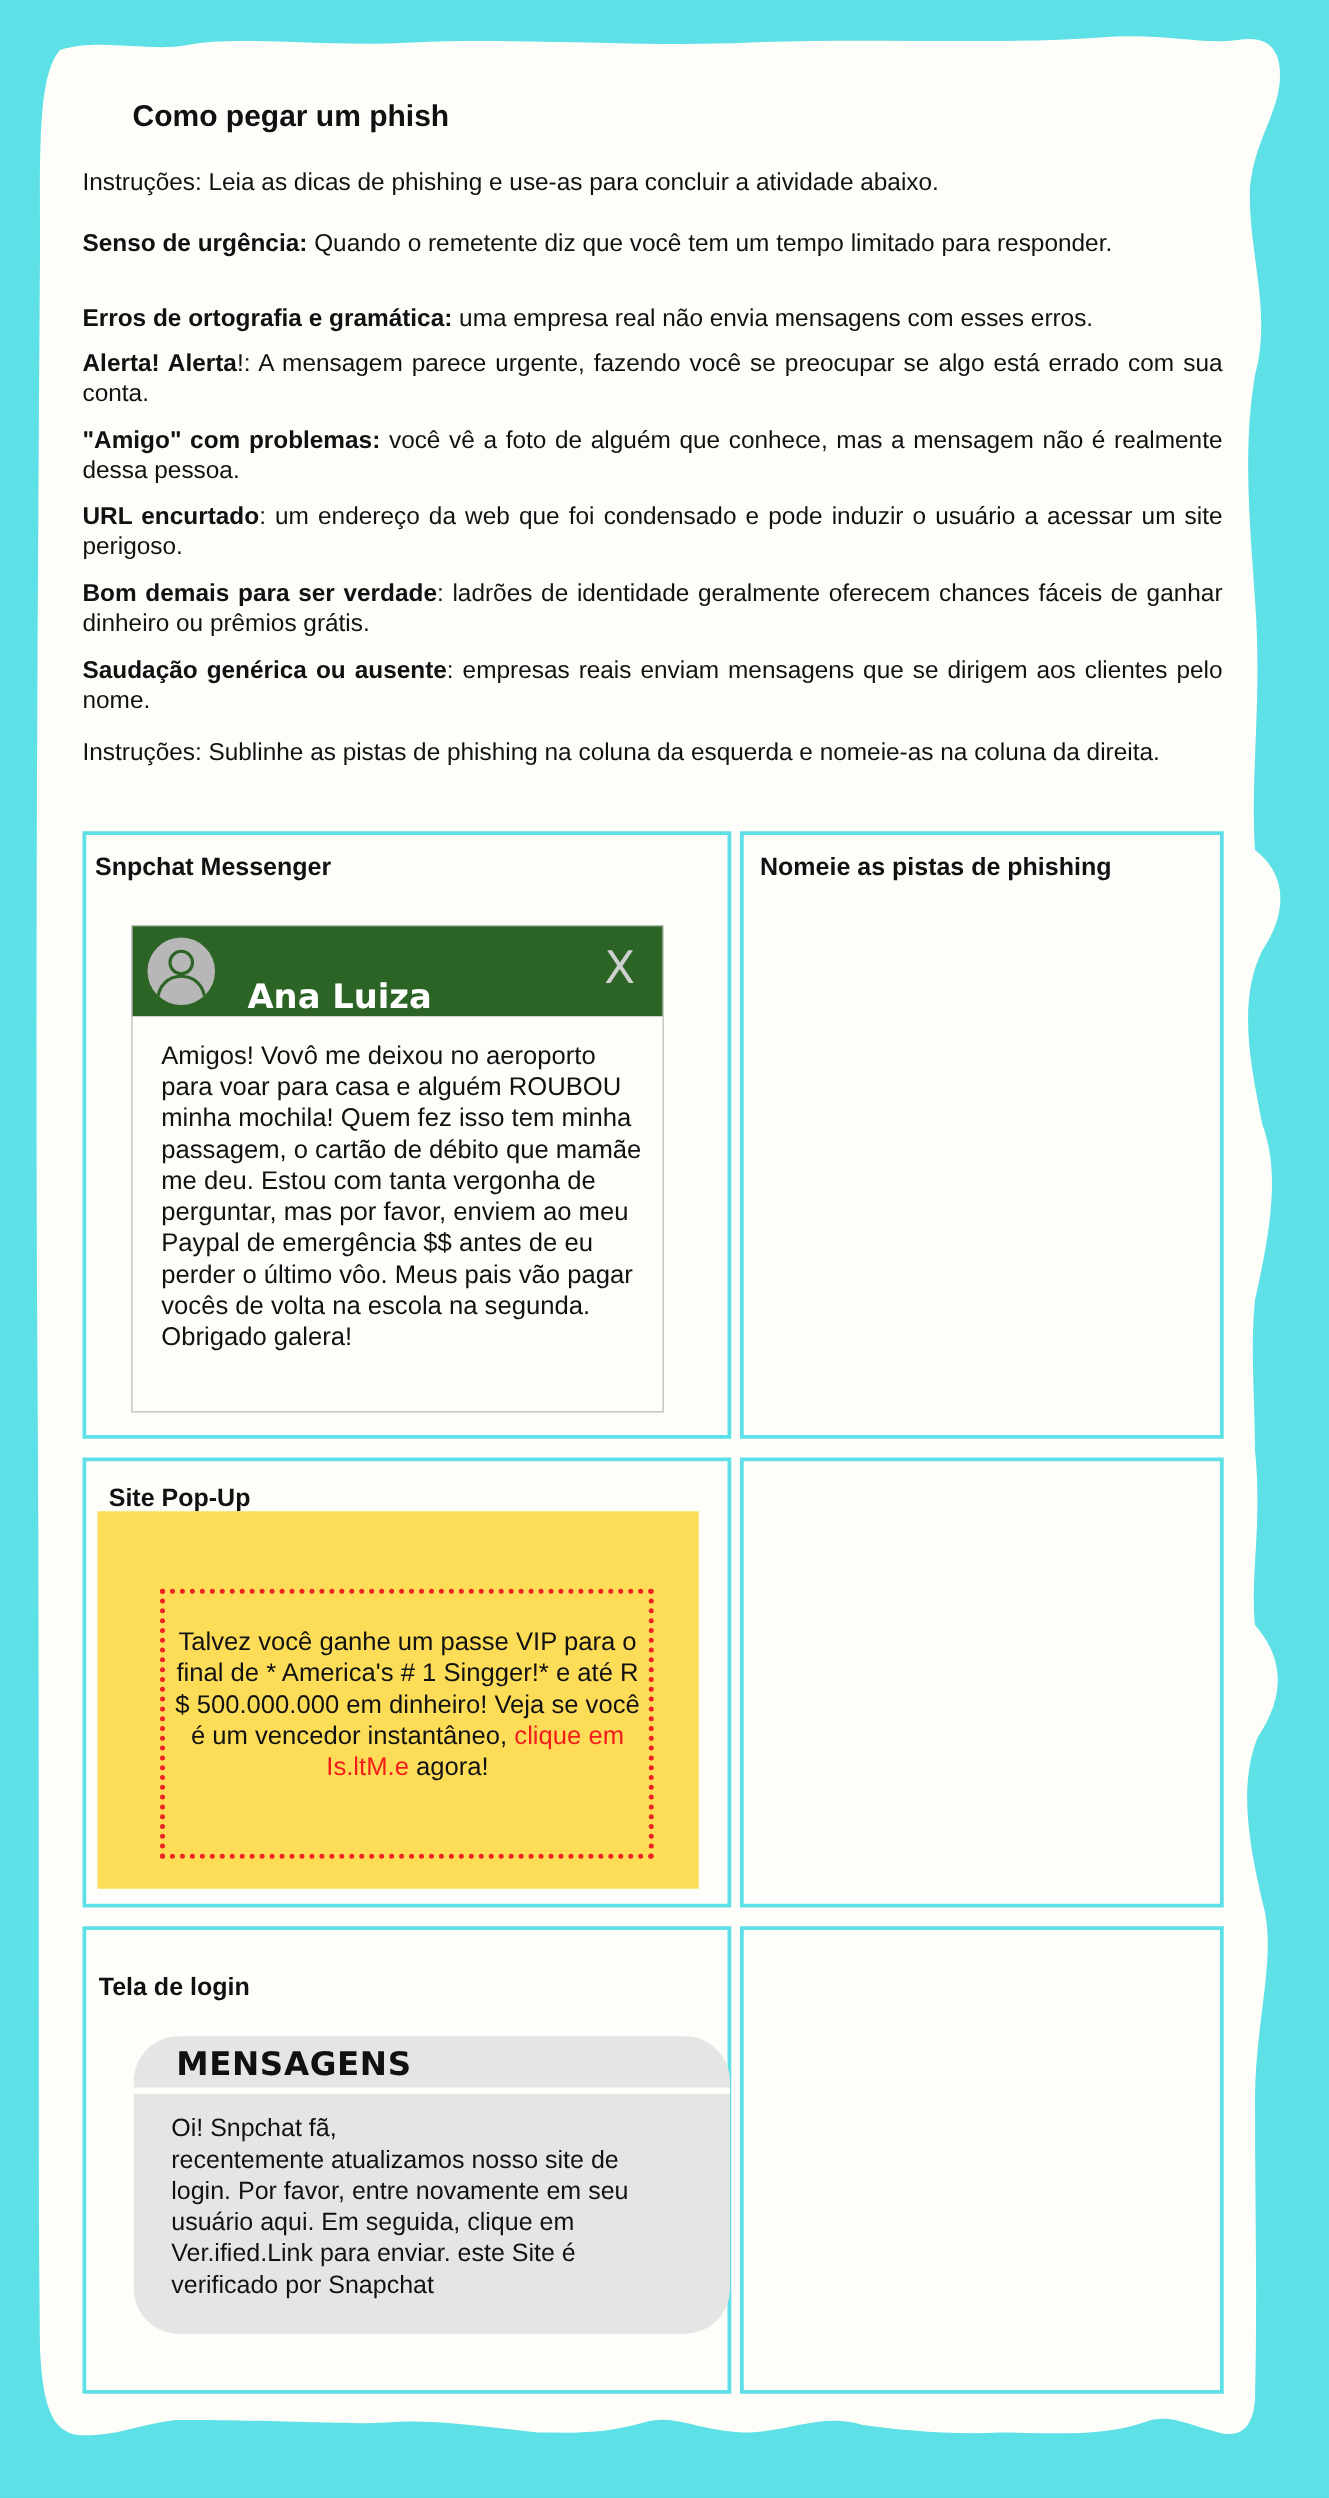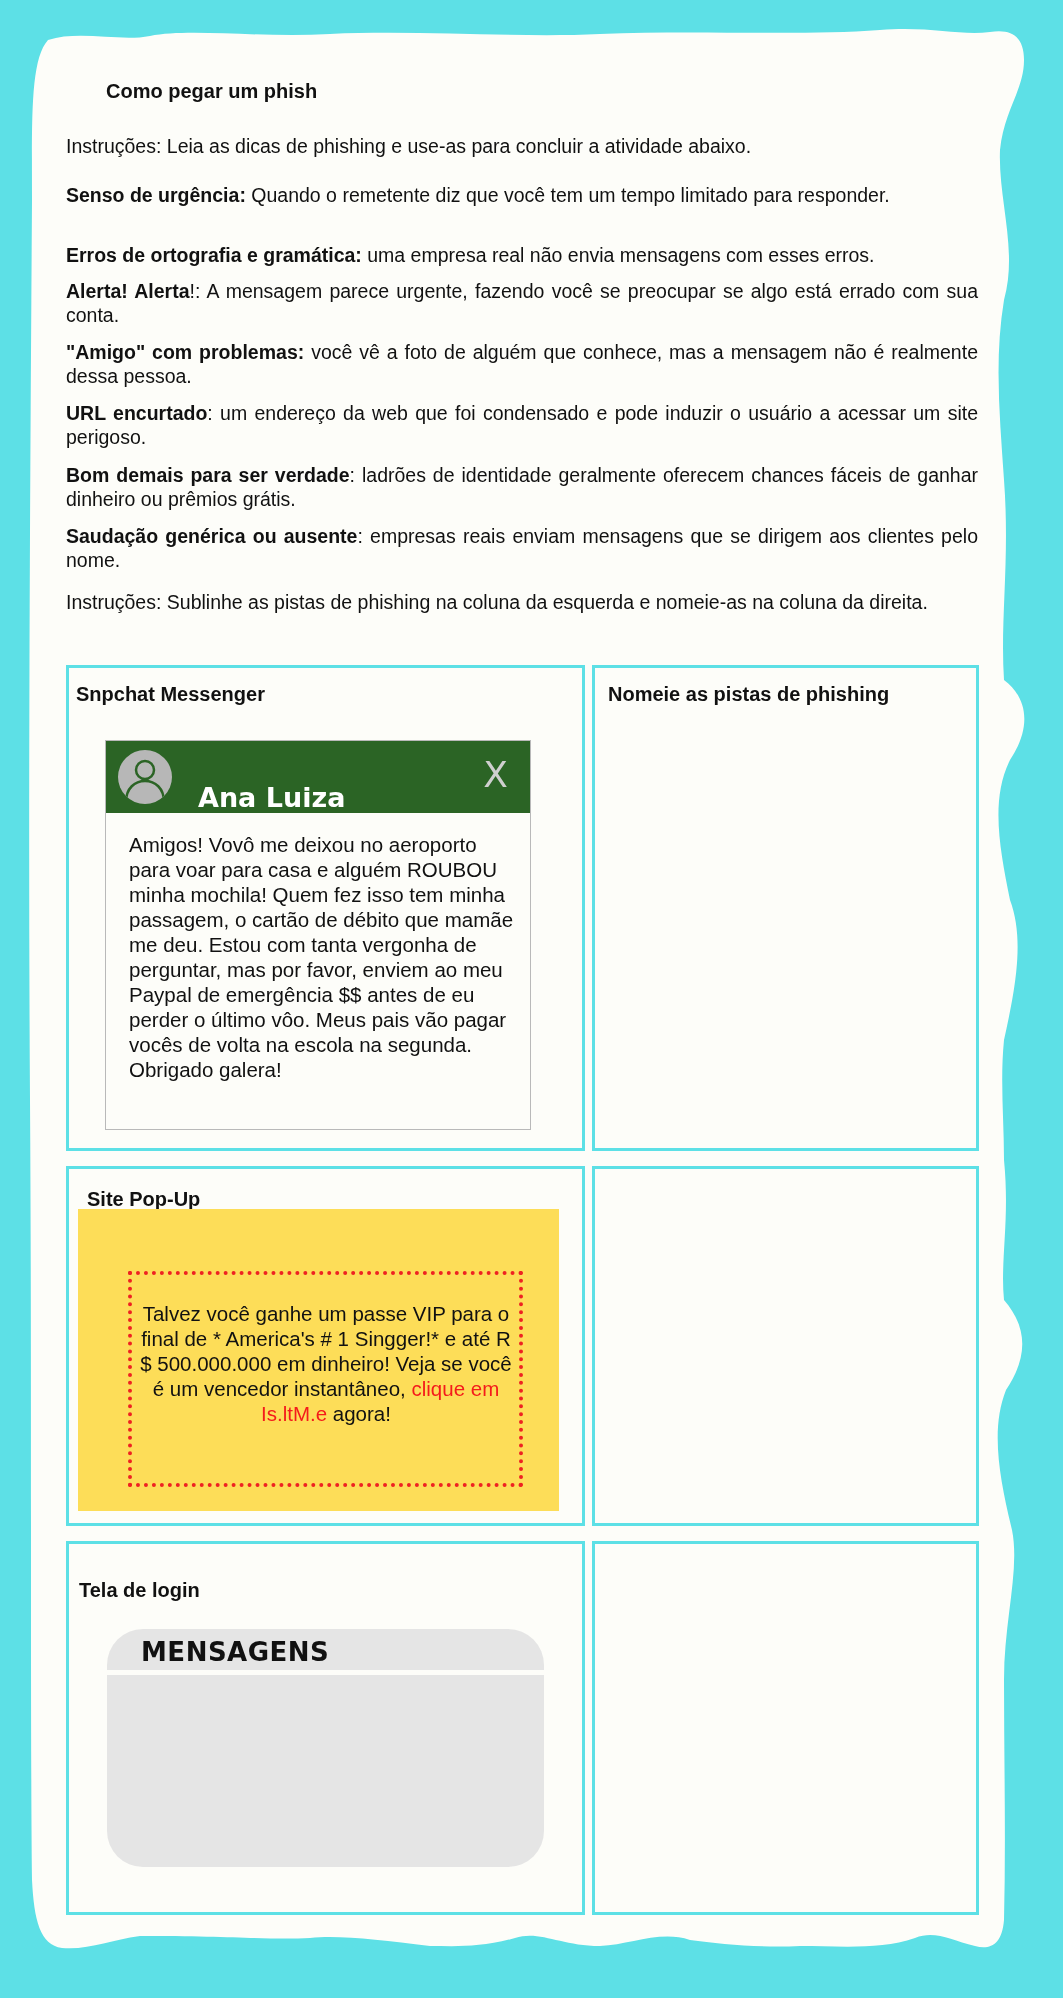--- a/index.html
+++ b/index.html
@@ -3,40 +3,40 @@
 <meta charset="utf-8">
 <style>
   html, body { margin:0; padding:0; }
   body {
     width:1063px; height:1998px; position:relative; overflow:hidden;
     background:#5de0e6;
     font-family:"Liberation Sans", sans-serif; color:#111;
   }
   #paper-bg { position:absolute; left:0; top:0; width:1063px; height:1998px; }
   .abs { position:absolute; }
-  .title { left:106px; top:80px; font-size:20px; font-weight:bold; }
+  .title { left:106px; top:80px; font-size:24px; font-weight:bold; }
   .para { left:66px; width:912px; font-size:19.5px; line-height:24px; text-align:justify; }
   .para b { font-weight:bold; }
   .box { position:absolute; border:3px solid #5de0e6; box-sizing:border-box; background:#fdfdf9; }
   .box-label { position:absolute; font-size:20px; font-weight:bold; }
   
   .wa-card { position:absolute; left:105px; top:740px; width:426px; height:390px; border:1.5px solid #b9b9b9; box-sizing:border-box; background:#fdfdf9; }
   .wa-header { position:absolute; left:0; top:0; width:100%; height:72px; background:#2b6425; }
   .wa-avatar { position:absolute; left:12px; top:9px; width:54px; height:54px; border-radius:50%; background:#b7b7b7; overflow:hidden; }
   .wa-name { position:absolute; left:92px; top:19px; font-size:27px; font-weight:bold; color:#fff; font-family:"DejaVu Sans", sans-serif;margin-top:22px; }
   .wa-close { position:absolute; right:22px; top:14px; font-size:36px; color:#cfcfcf; font-weight:normal; line-height:40px; font-family:"DejaVu Sans", sans-serif; }
   .wa-body { position:absolute; left:23px; top:91px; width:390px; font-size:20.5px; line-height:25px; color:#111; }
   
   .pop { position:absolute; left:78px; top:1209px; width:481px; height:302px; background:#fddd58; }
   .pop-title { position:absolute; left:0; top:18px; width:100%; text-align:center; font-size:36px; font-weight:bold; color:#f41b1b; letter-spacing:0.5px; }
   .pop-dots { position:absolute; left:50px; top:62px; width:395px; height:216px; border:4px dotted #ee2222; box-sizing:border-box; }
   .pop-text { position:absolute; left:58px; top:92px; width:380px; text-align:center; font-size:20.5px; line-height:25px; color:#111; }
   .red { color:#f41b1b; }
   
-  .snap { position:absolute; left:107px; top:1629px; width:437px; height:238px; background:#e5e5e5; border-radius:36px; overflow:hidden; }
+  .snap { position:absolute; left:107px; top:1629px; width:437px; height:238px; background:#e5e5e5; border-radius:36px; overflow:hidden;padding-left:40px; }
   .snap-sep { position:absolute; left:0; top:41px; width:100%; height:5px; background:#fdfdf9; }
   .snap-title { position:absolute; left:34px; top:8px; font-size:26px; font-weight:bold; font-family:"DejaVu Sans", sans-serif; color:#111; letter-spacing:0.5px; }
   .snap-text { position:absolute; left:30px; top:62px; width:400px; font-size:20px; line-height:25px; color:#111; }
 </style>
 </head>
 <body>
 
 <svg id="paper-bg" viewBox="0 0 1063 1998">
   <path fill="#fdfdf9" d="M 48 40
     C 80 30, 120 42, 150 36 C 190 28, 260 38, 330 34 C 420 30, 520 38, 600 34
@@ -103,15 +103,17 @@
 </div>
 
 <div class="box" style="left:592px; top:1166px; width:387px; height:360px;"></div>
 
 <div class="box" style="left:66px; top:1541px; width:519px; height:374px;">
   <div class="box-label" style="left:10px; top:15px;margin-top:20px;">Tela de login</div>
 </div>
 <div class="snap">
   <div class="snap-title">MENSAGENS</div>
   <div class="snap-sep"></div>
+  <div class="snap-text" style="white-space:pre-line">Oi! Snpchat fã,
+recentemente atualizamos nosso site de login. Por favor, entre novamente em seu usuário aqui. Em seguida, clique em Ver.ified.Link para enviar. este Site é verificado por Snapchat</div>
 </div>
 
 <div class="box" style="left:592px; top:1541px; width:387px; height:374px;"></div>
 
 </body></html>

